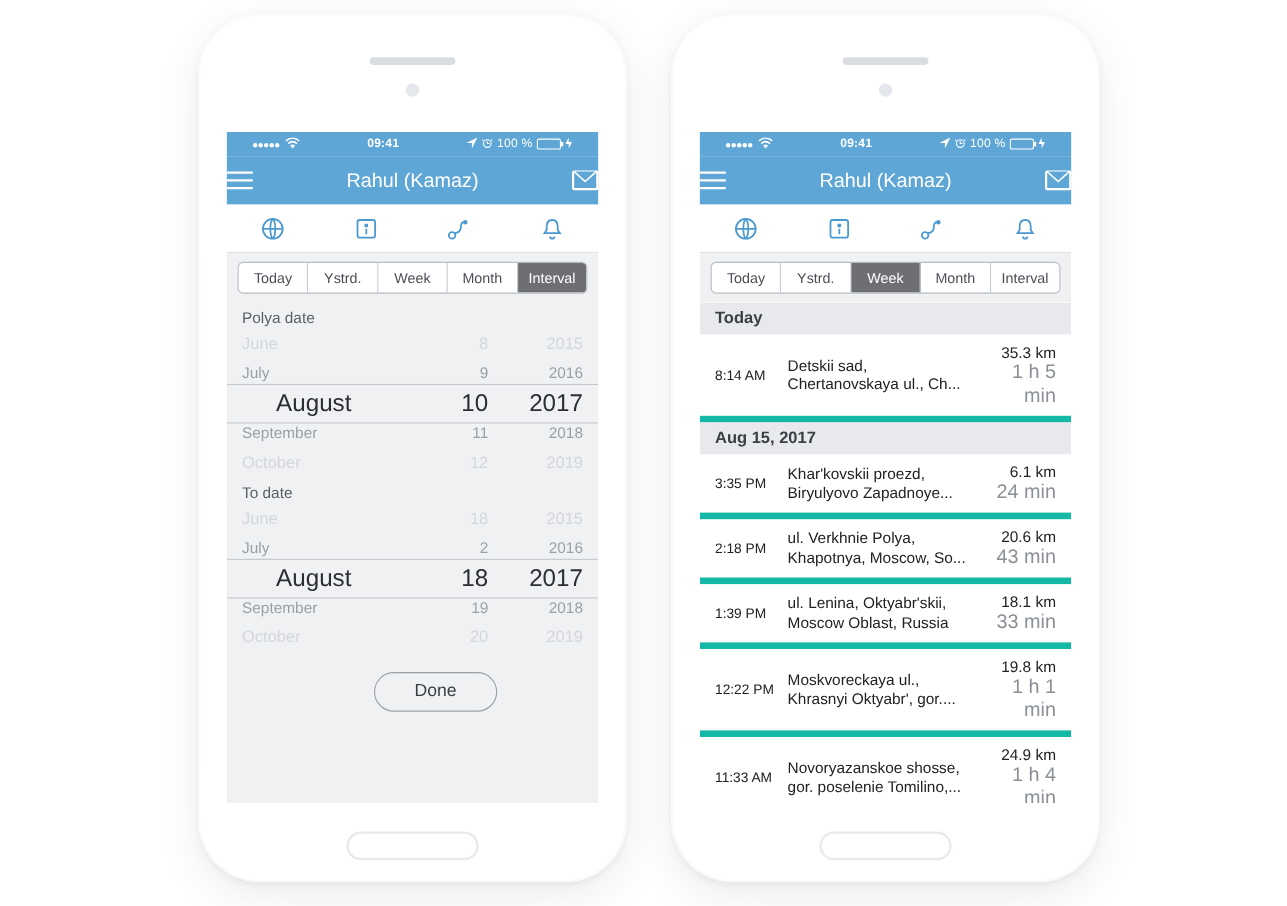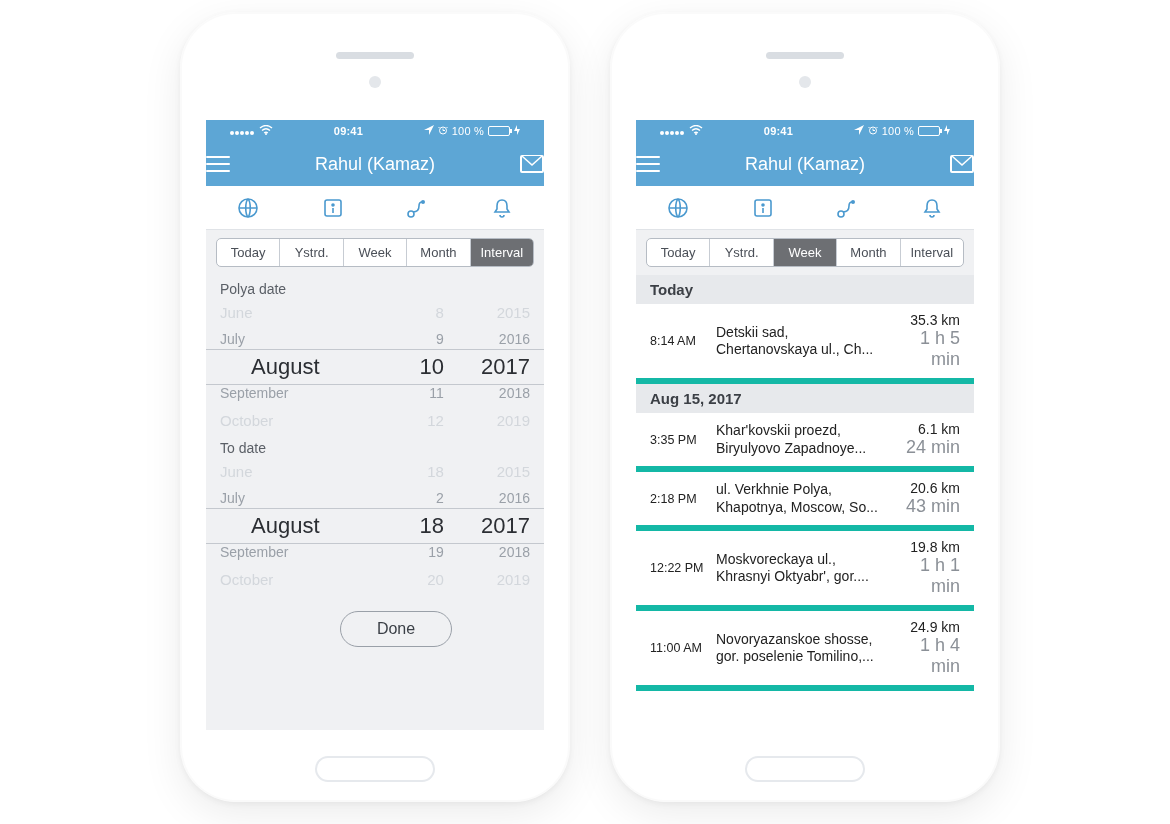--- a/index.html
+++ b/index.html
@@ -433,29 +433,37 @@
         </div>
         <div class="triprow">
           <div class="time">2:18 PM</div>
           <div class="addr">ul. Verkhnie Polya,<span class="l2">Khapotnya, Moscow, So...</span></div>
           <div class="meta">
             <div class="dist">20.6 km</div>
             <div class="dur">43 min</div>
           </div>
         </div>
         <div class="triprow">
+          <div class="time">1:39 PM</div>
+          <div class="addr">ul. Lenina, Oktyabr'skii,<span class="l2">Moscow Oblast, Russia</span></div>
+          <div class="meta">
+            <div class="dist">18.1 km</div>
+            <div class="dur">33 min</div>
+          </div>
+        </div>
+        <div class="triprow">
           <div class="time">12:22 PM</div>
           <div class="addr">Moskvoreckaya ul.,<span class="l2">Khrasnyi Oktyabr', gor....</span></div>
           <div class="meta">
             <div class="dist">19.8 km</div>
             <div class="dur">1 h 1 min</div>
           </div>
         </div>
         <div class="triprow">
-          <div class="time">11:00 AM</div>
+          <div class="time">11:33 AM</div>
           <div class="addr">Novoryazanskoe shosse,<span class="l2">gor. poselenie Tomilino,...</span></div>
           <div class="meta">
             <div class="dist">24.9 km</div>
             <div class="dur">1 h 4 min</div>
           </div>
         </div>
       </div>
   </div>
 </div>
 

